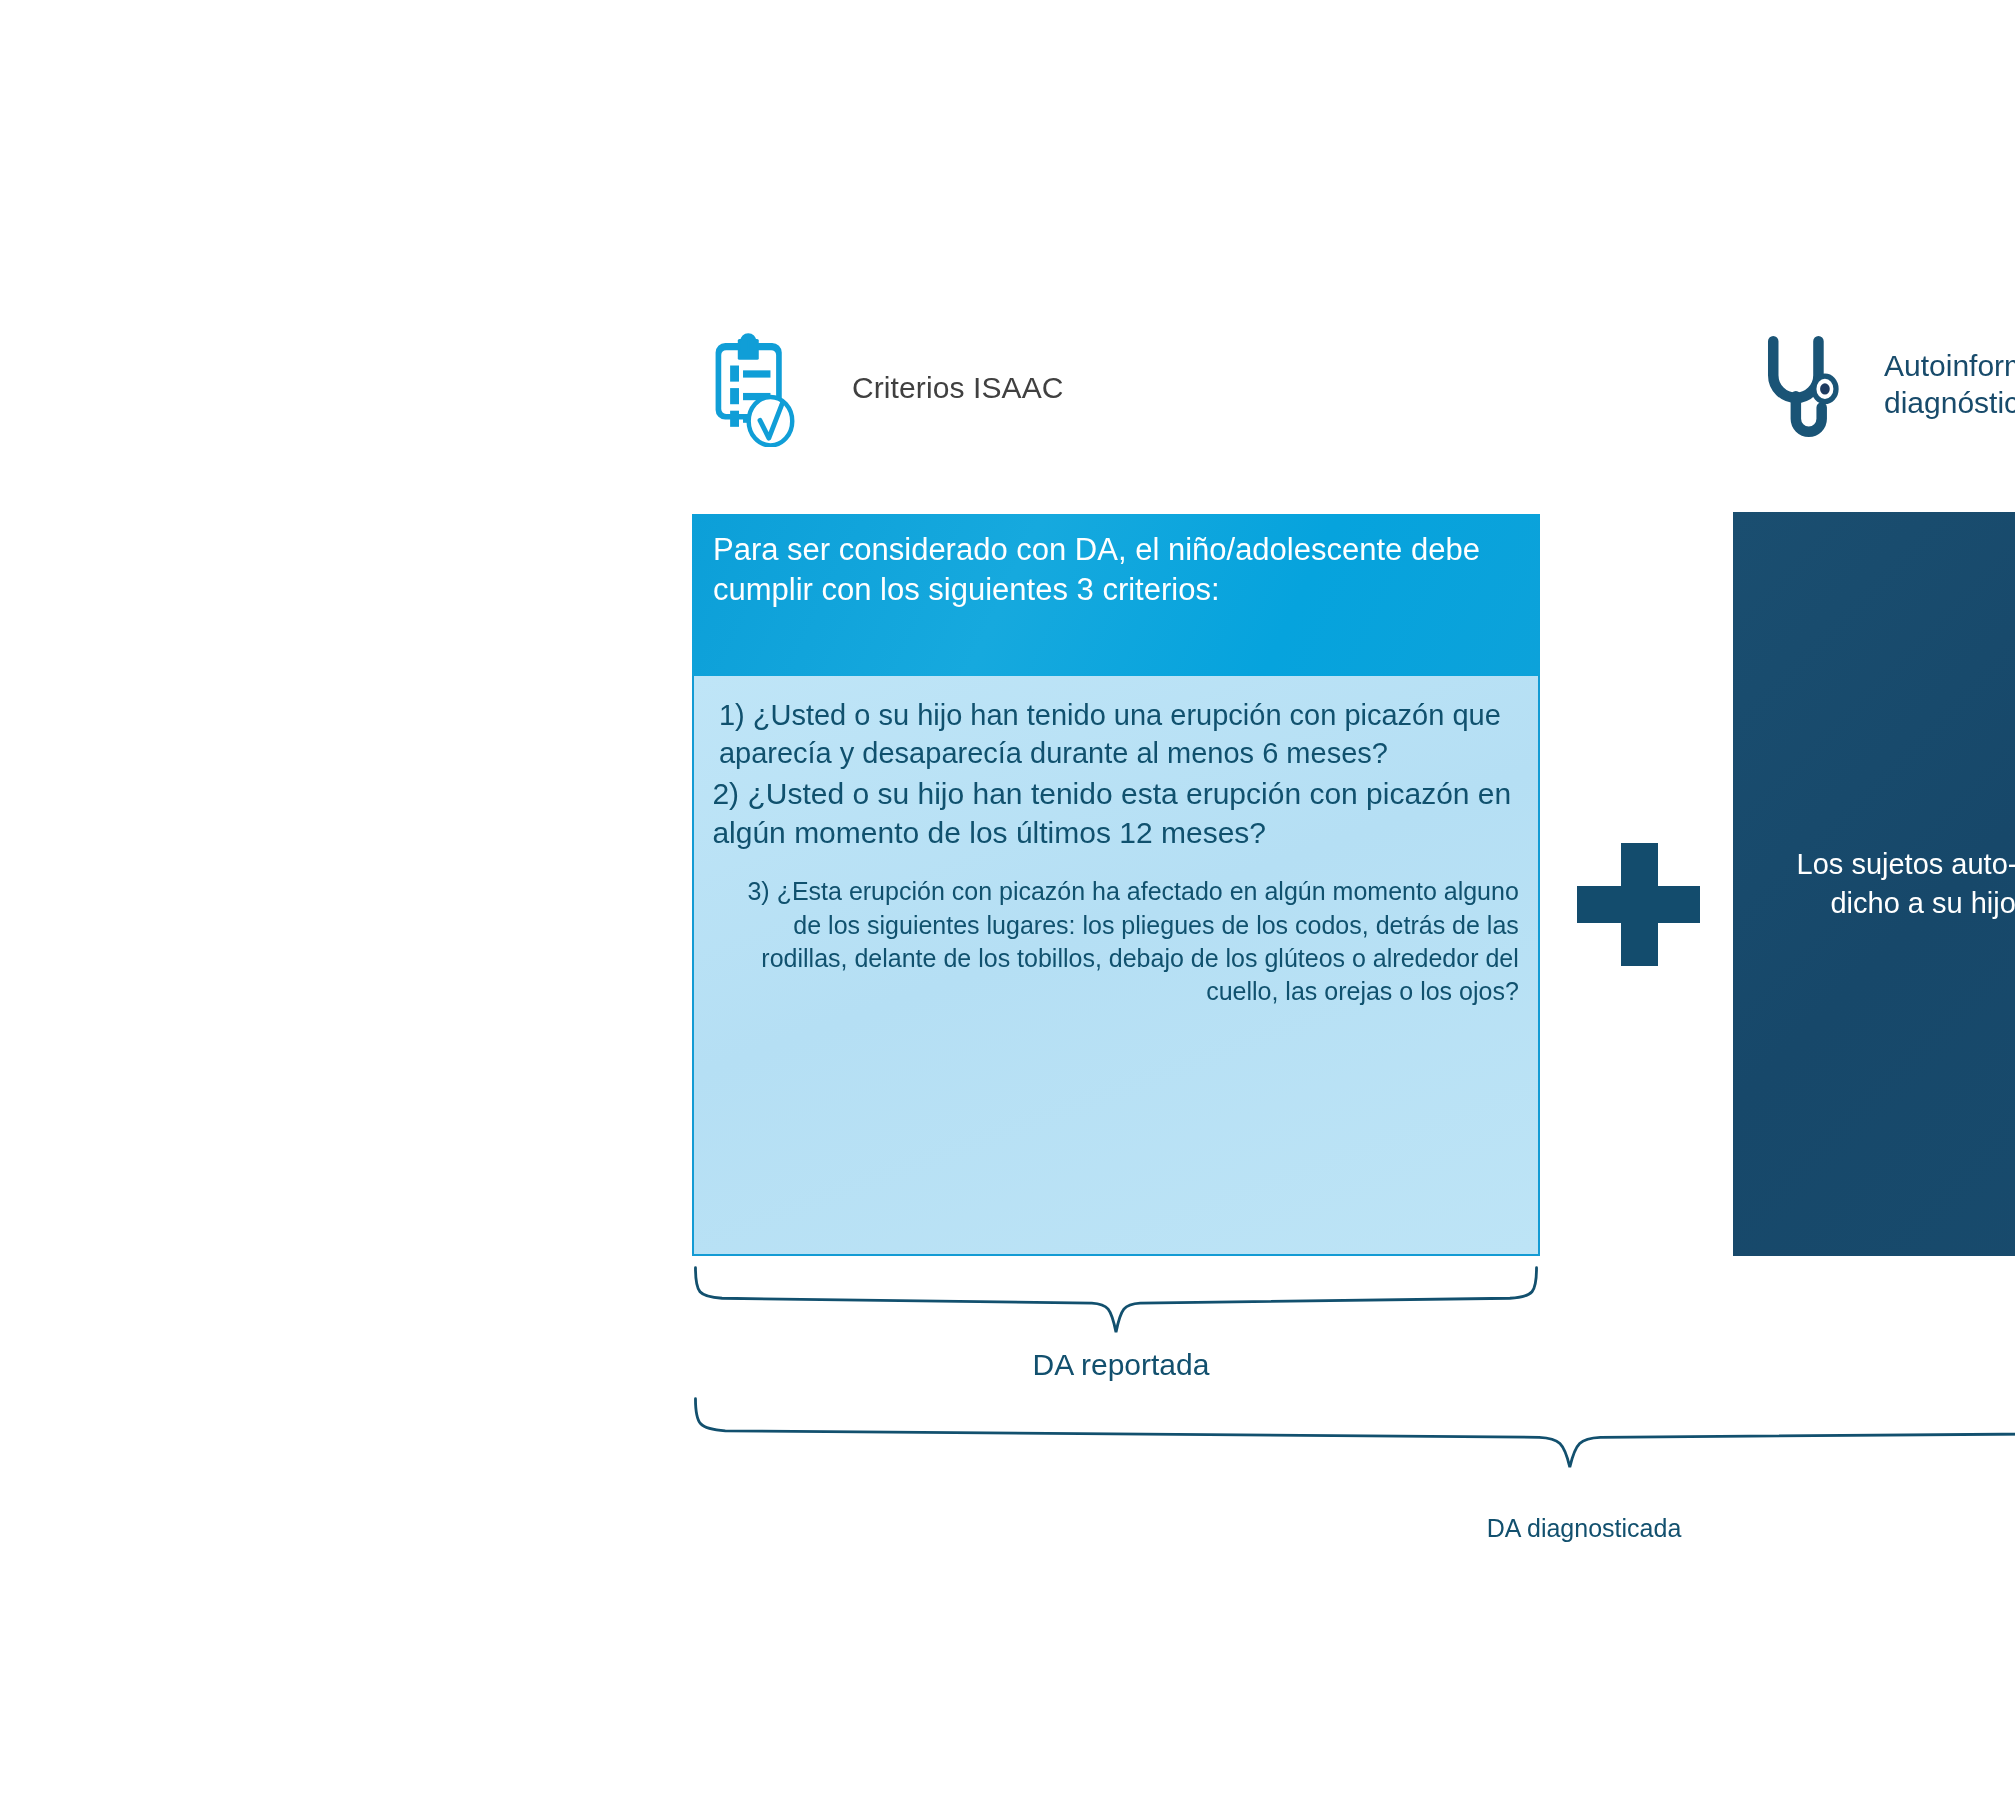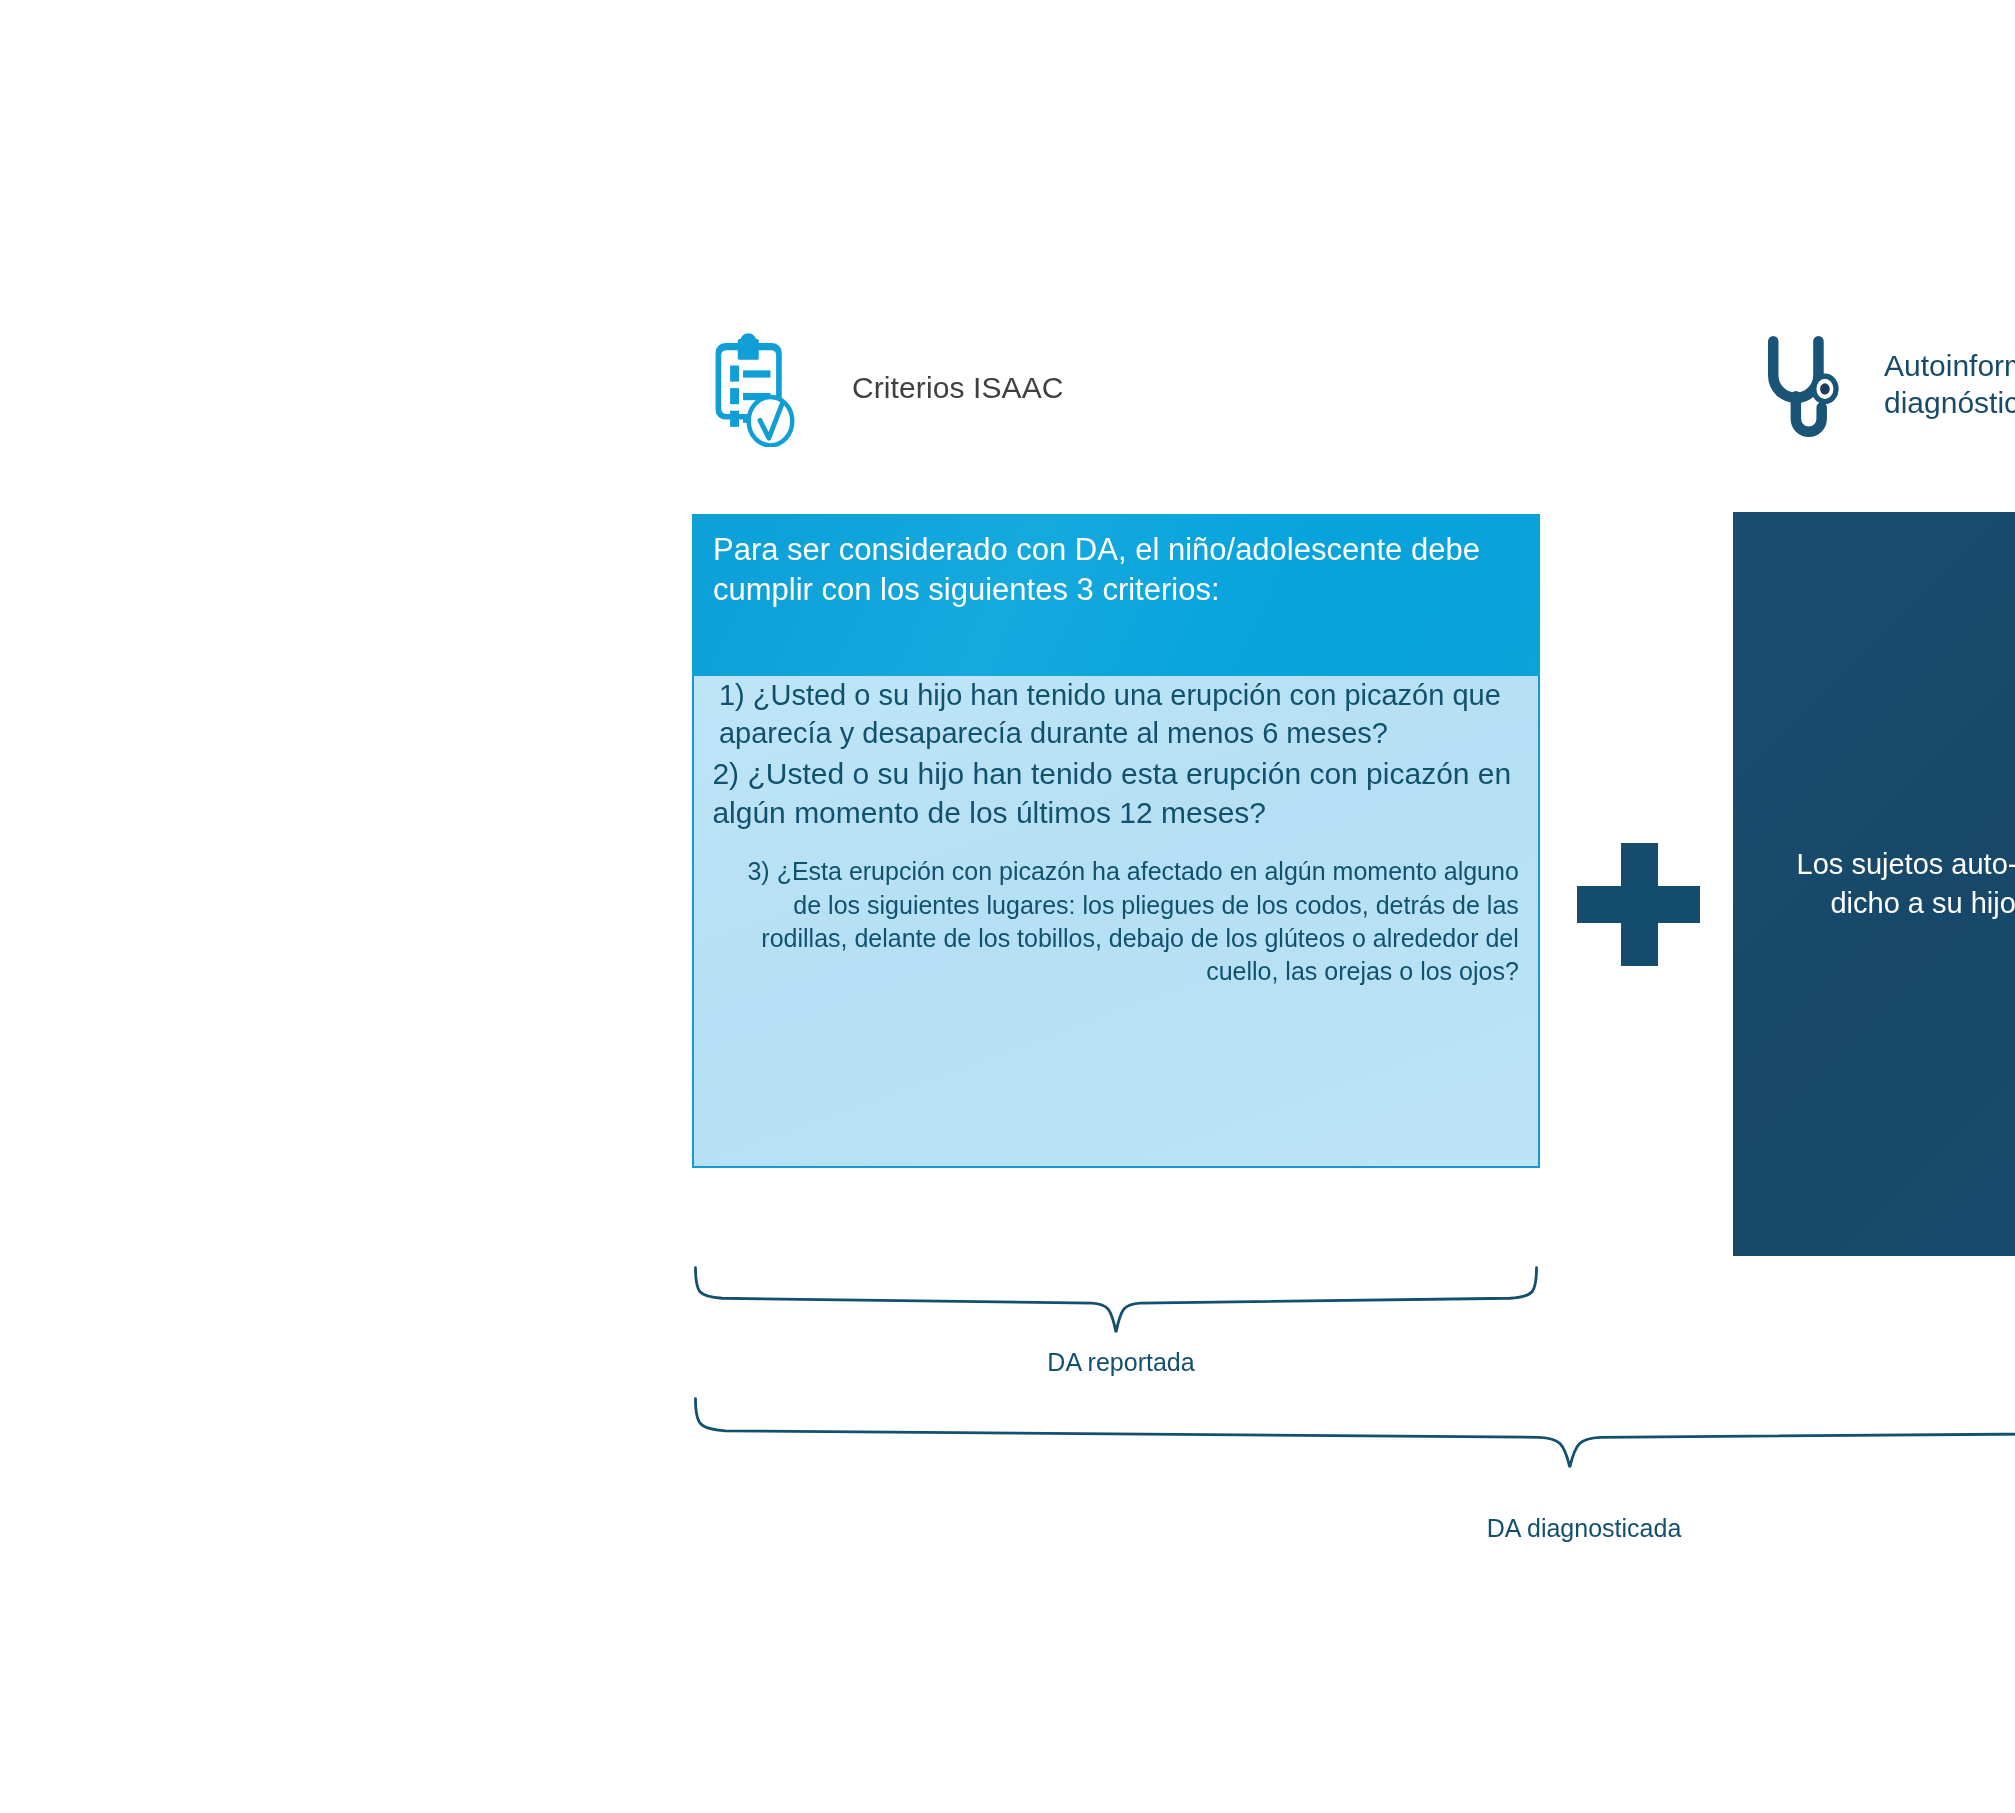--- a/index.html
+++ b/index.html
@@ -75,26 +75,26 @@
     font-size: 31px;
     line-height: 1.28;
     color: #FFFFFF;
     white-space: pre-line;
   }
   #isaac-card-body {
     position: absolute;
     left: 0;
     top: 162px;
     width: 100%;
-    height: 492px;
+    height: 580px;
     box-sizing: border-box;
     background: linear-gradient(160deg, #BFE5F7 0%, #B5DFF4 45%, #BDE4F6 100%);
     border: 2.8px solid #139BD4;
     border-top: none;
-    padding: 0 16px 0 16px;
+    padding: 20px 16px 0 16px;
   }
   .crit {
     color: #10516E;
     white-space: pre-line;
   }
   #criterion-1 {
     font-size: 29px;
     line-height: 1.32;
     text-align: left;
     padding-left: 8.9px;
@@ -168,21 +168,21 @@
   .brace-label {
     position: absolute;
     color: #12506E;
     text-align: center;
     white-space: nowrap;
   }
   #label-reported {
     left: 879px;
     top: 1348px;
     width: 484px;
-    font-size: 25px;
+    font-size: 30px;
   }
   #label-diagnosed {
     left: 1342px;
     top: 1514px;
     width: 484px;
     font-size: 25px;
   }
 </style>
 </head>
 <body>

